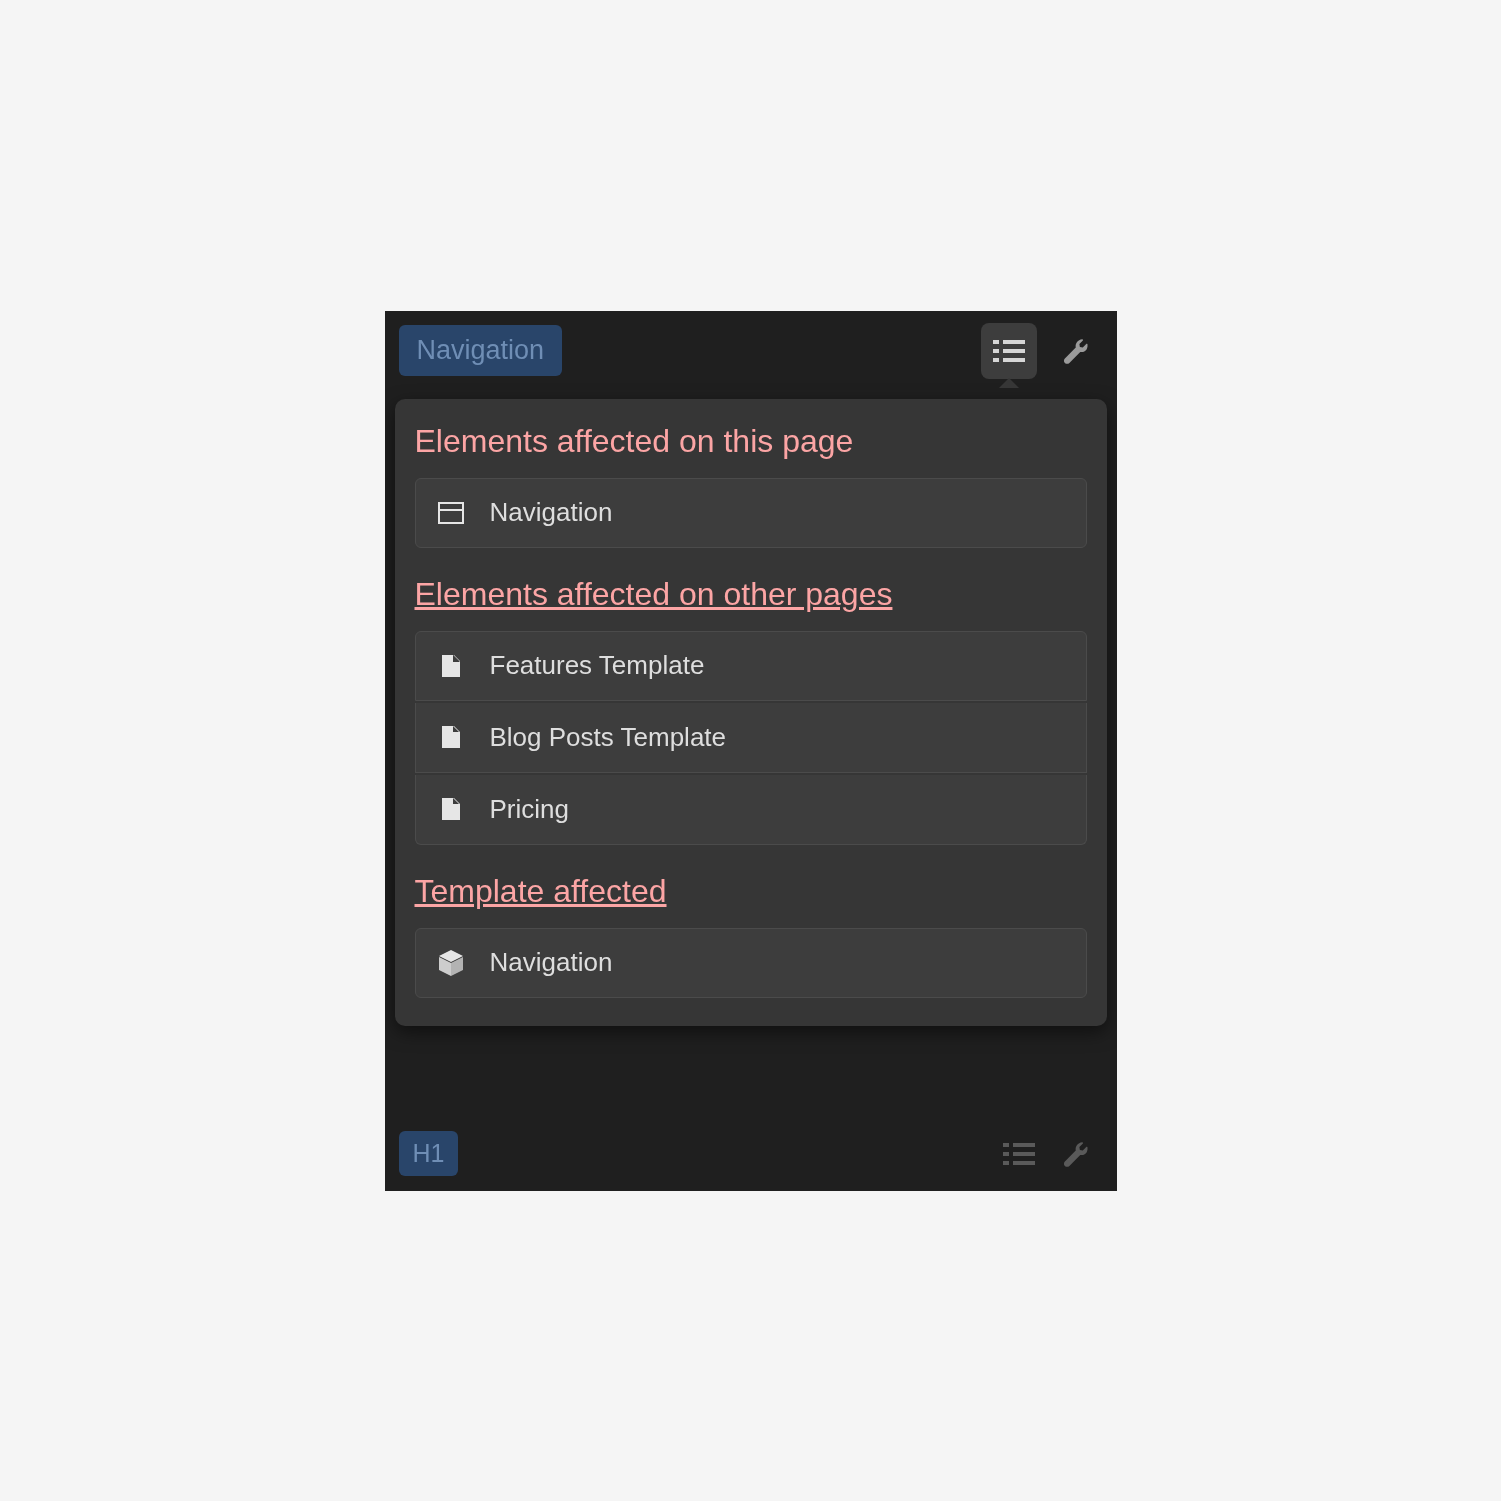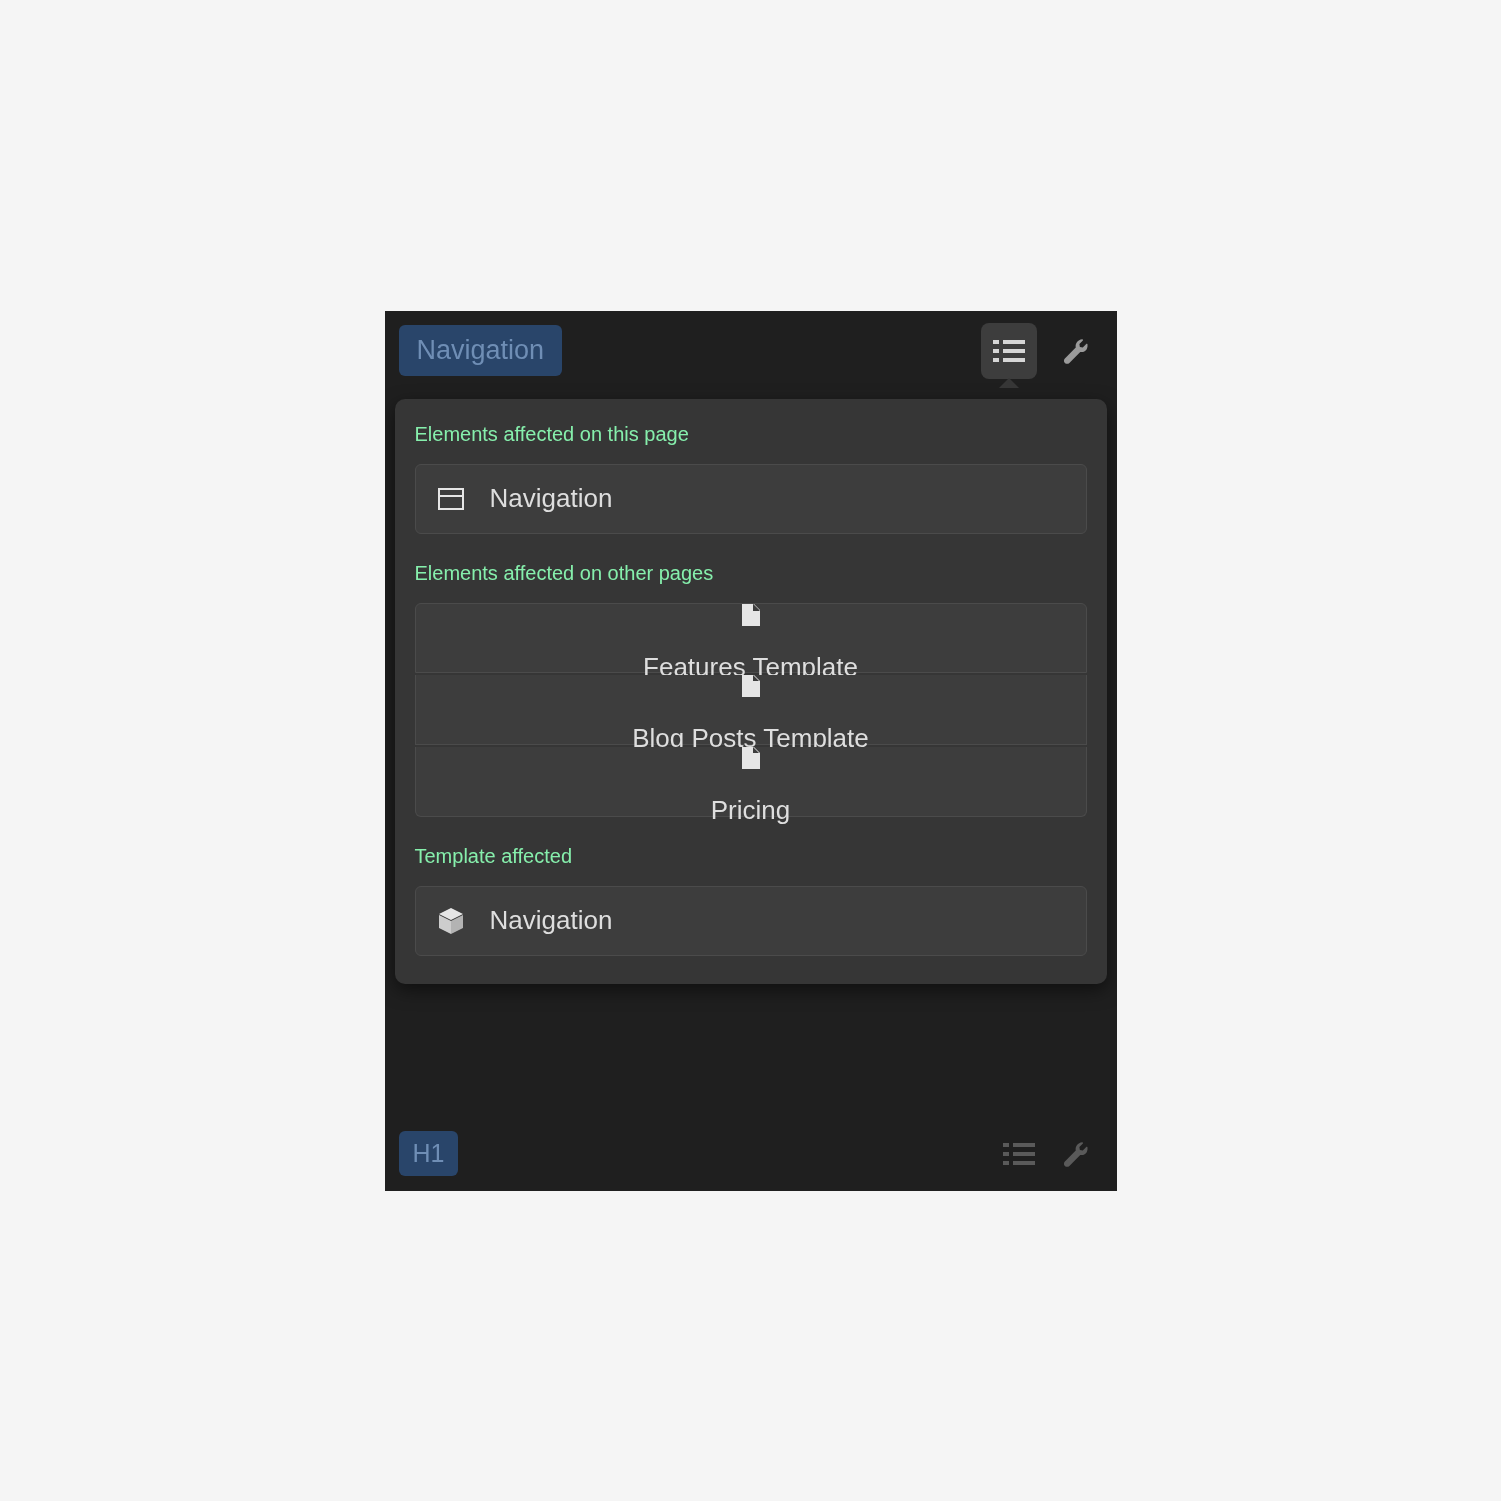--- a/index.html
+++ b/index.html
@@ -61,39 +61,39 @@
     border-bottom: 10px solid #363636;
   }
   .popover {
     background: #363636;
     margin: 8px 10px 0 10px;
     border-radius: 10px;
     padding: 24px 20px 28px 20px;
     box-shadow: 0 6px 18px rgba(0,0,0,0.5);
   }
   .section-title {
-    color: #86efac;
-    font-size: 20px;
+    color: #fca5a5;
+    font-size: 32px;
     margin-bottom: 18px;
   }
-  .section-title.mt { margin-top: 28px; }
+  .section-title.mt { margin-top: 28px; text-decoration: underline; }
   .item-list { display: flex; flex-direction: column; gap: 2px; }
   .item {
     background: #3d3d3d;
     border: 1px solid #4b4b4b;
     border-radius: 6px;
     height: 70px;
     display: flex;
     align-items: center;
     padding: 0 22px;
     gap: 26px;
     color: #dedede;
     font-size: 26px;
   }
-  .item-list.stack .item { border-radius: 0; border-top-width: 0; flex-direction: column; }
+  .item-list.stack .item { border-radius: 0; border-top-width: 0; }
   .item-list.stack .item:first-child { border-radius: 6px 6px 0 0; border-top-width: 1px; }
   .item-list.stack .item:last-child { border-radius: 0 0 6px 6px; }
   .item .it-icon { width: 26px; display:flex; align-items:center; justify-content:center; color:#e6e6e6; }
   .bottombar {
     position: absolute;
     bottom: 0; left: 0; right: 0;
     height: 74px;
     display: flex;
     align-items: center;
     padding: 0 14px;

